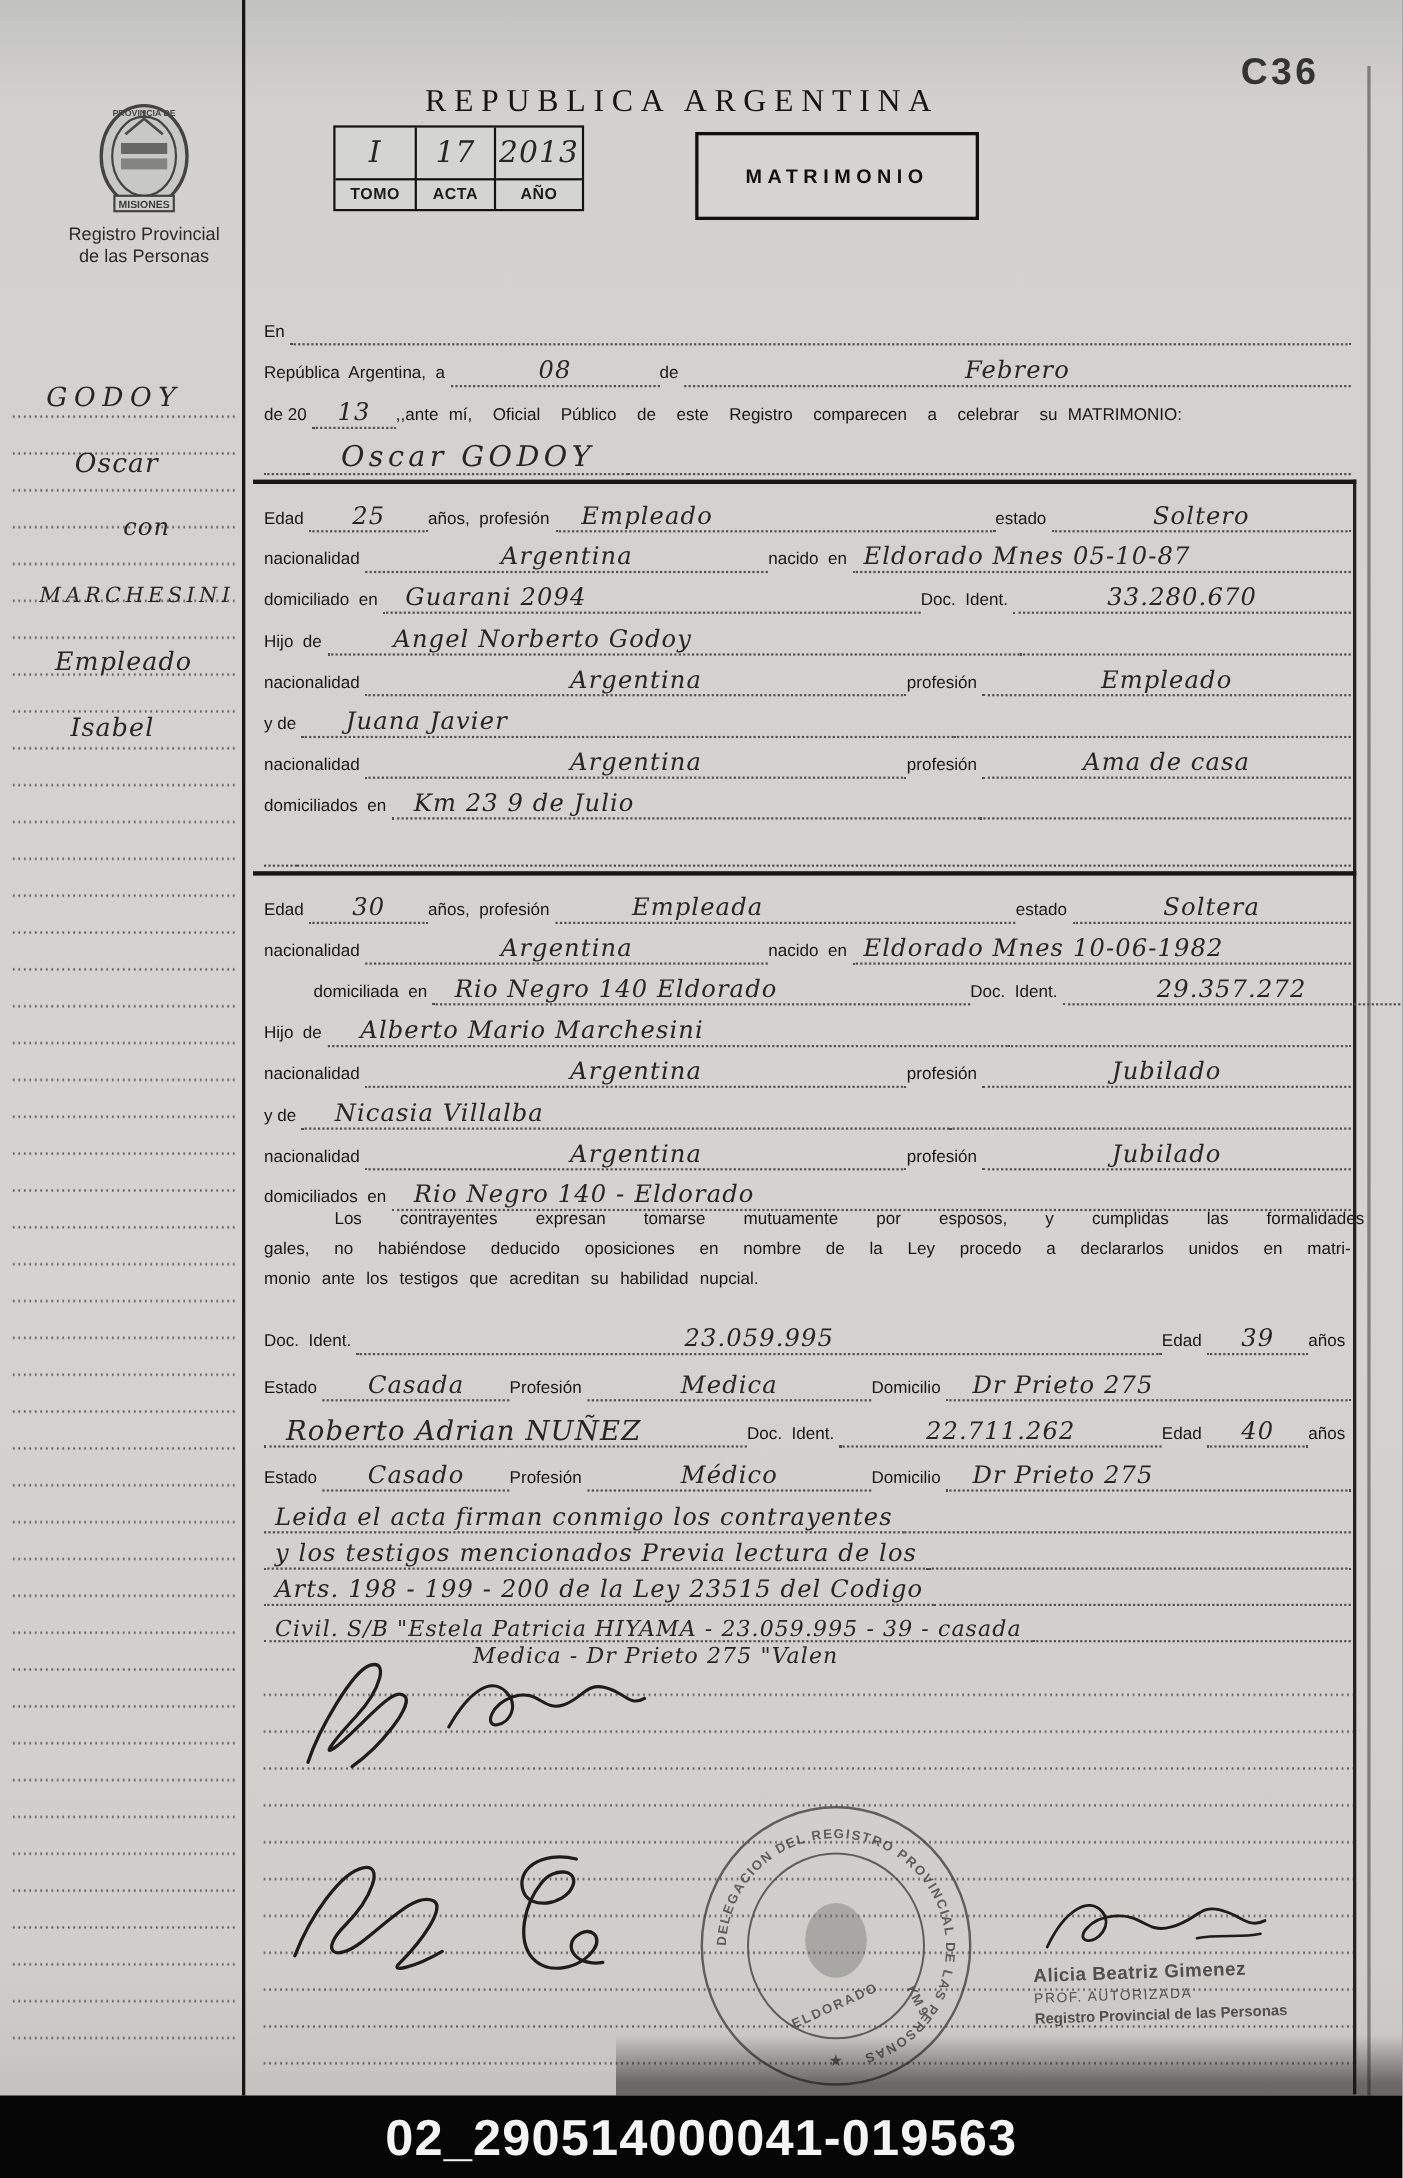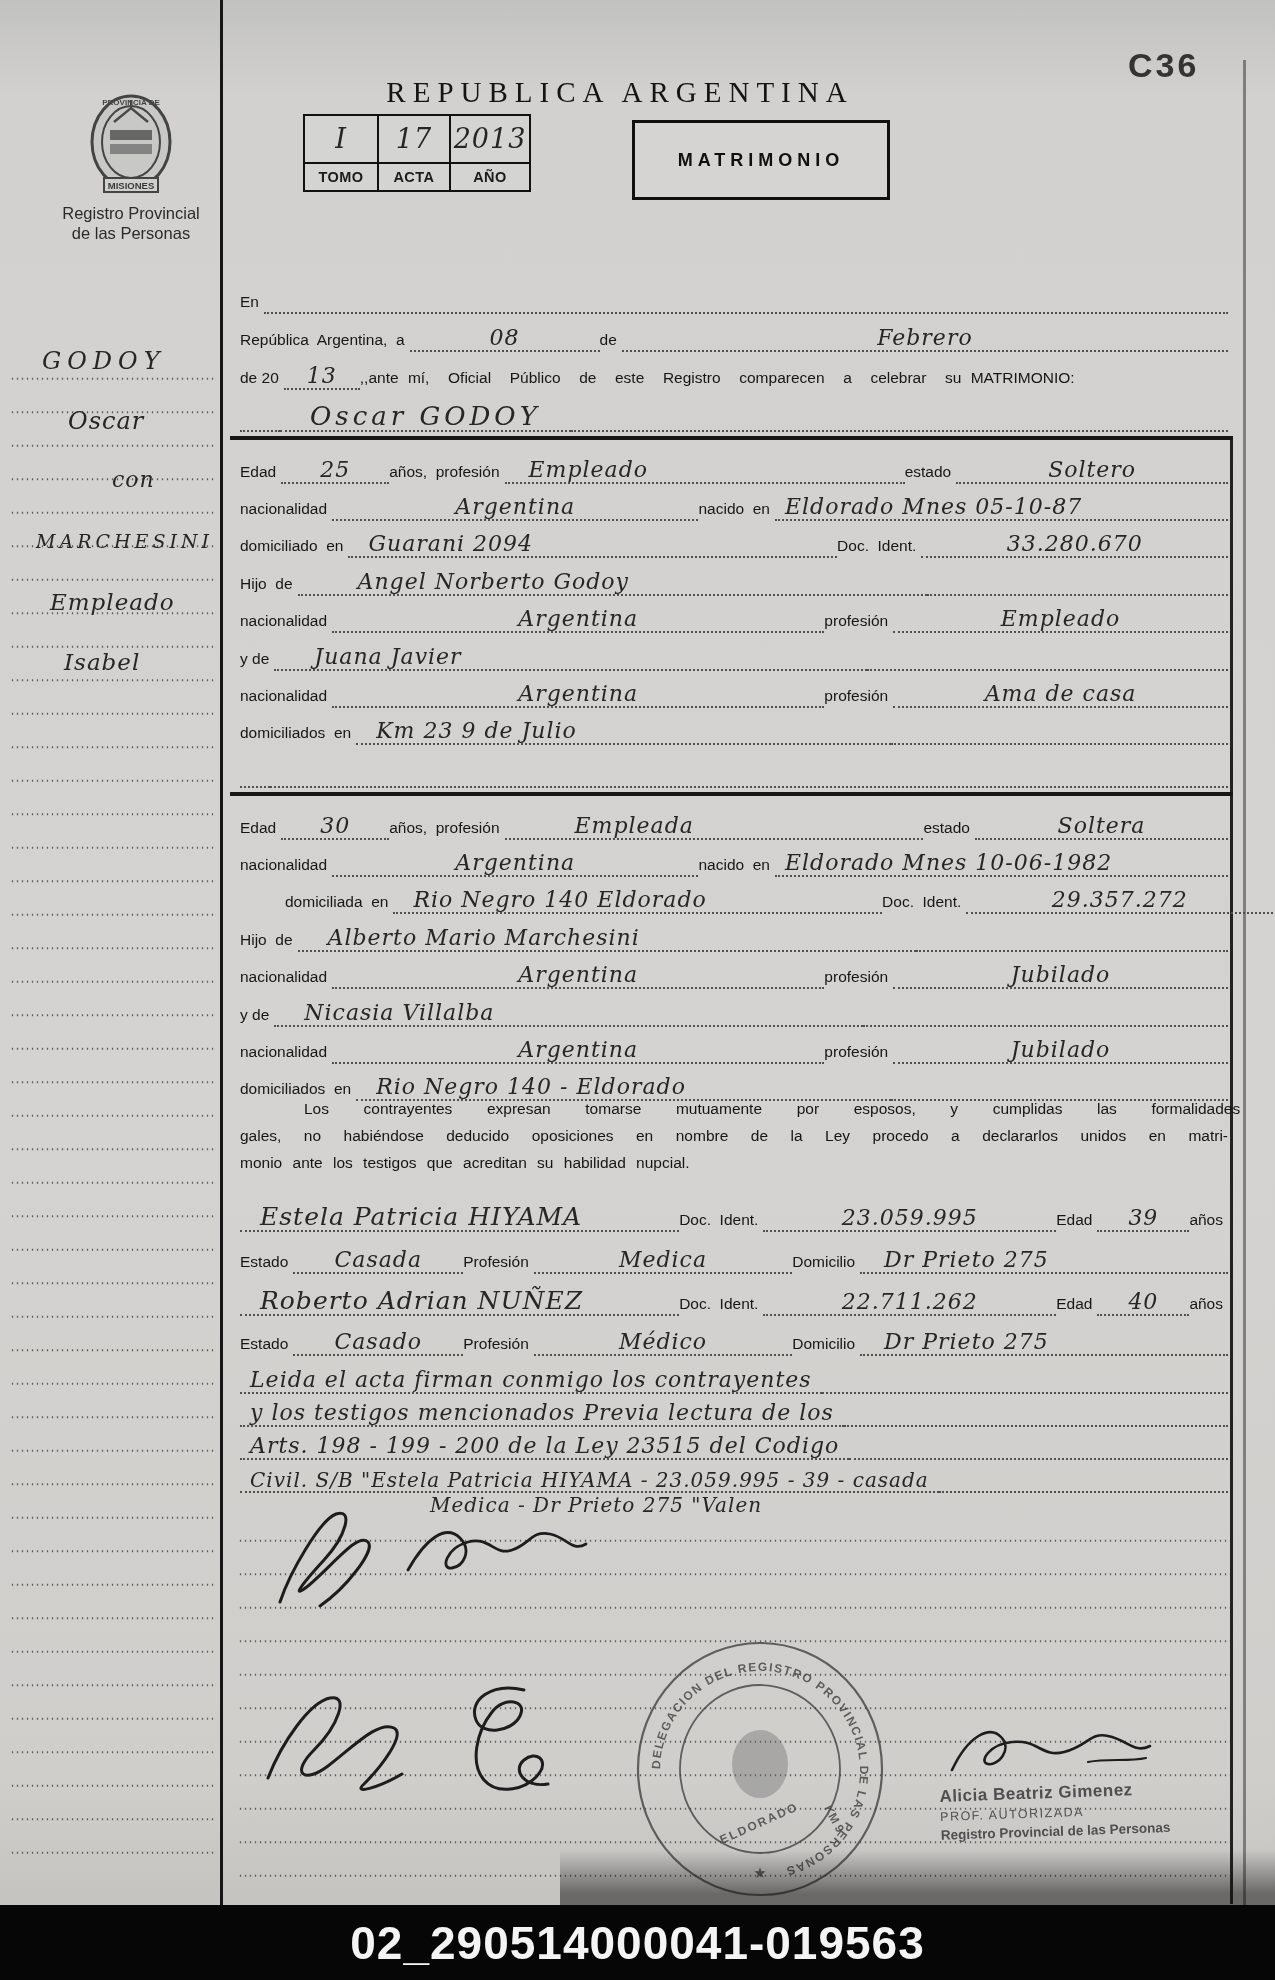--- a/index.html
+++ b/index.html
@@ -218,21 +218,20 @@
     <span class="lbl">domiciliados  en</span>
     <span class="hw val u" style="flex:1.2;padding-left:20px;">Rio Negro 140 - Eldorado</span>
     <span class="fill" style="flex:.8;"></span>
   </div>
 
   <div class="clause just" style="top:1100px;padding-left:64px;">Los contrayentes expresan tomarse mutuamente por esposos, y cumplidas las formalidades le-</div>
   <div class="clause" style="top:1154px;">monio ante los testigos que acreditan su habilidad nupcial.</div>
   <div class="clause just" style="top:1127px;">gales, no habiéndose deducido oposiciones en nombre de la Ley procedo a declararlos unidos en matri-</div>
 
   <div class="row" style="top:1192px;height:40px;">
-    <span class="hw val u" style="flex:1.5;font-size:25px;padding-left:20px;">Estela Patricia HIYAMA</span>
     <span class="lbl">Doc.  Ident.</span>
     <span class="hw val u ctr" style="flex:1;">23.059.995</span>
     <span class="lbl">Edad</span>
     <span class="hw val u ctr" style="width:72px;">39</span>
     <span class="lbl">años</span>
   </div>
   <div class="row" style="top:1236px;height:38px;">
     <span class="lbl">Estado</span>
     <span class="hw val u ctr" style="width:150px;">Casada</span>
     <span class="lbl">Profesión</span>

